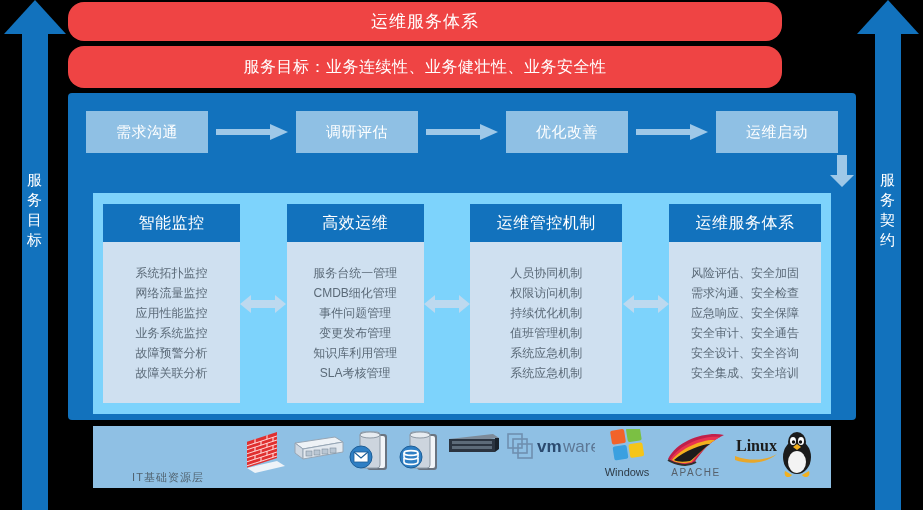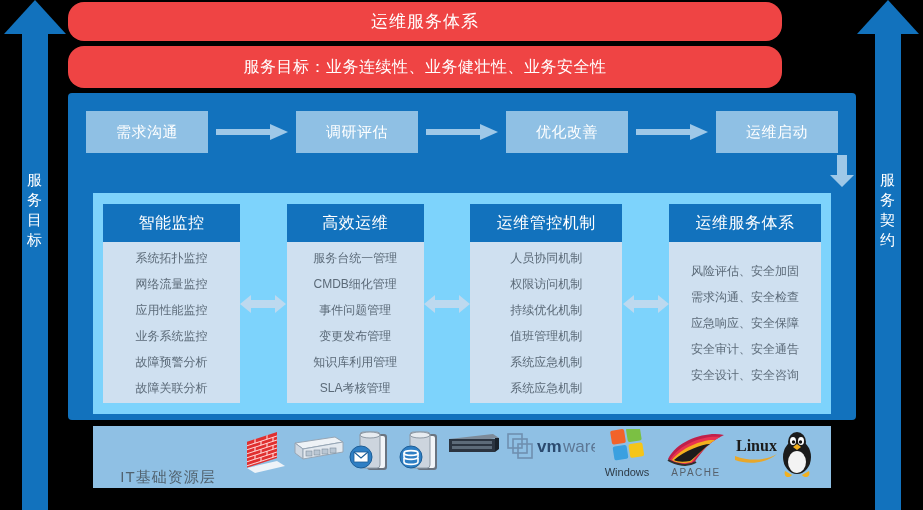--- a/index.html
+++ b/index.html
@@ -39,29 +39,29 @@
   #down-arrow{position:absolute;left:760px;top:62px;width:28px;height:32px;}
 
   
   #inner-panel{position:absolute;left:25px;top:100px;width:738px;height:221px;
       background:#7dd3fc;}
   #columns{position:absolute;left:10px;top:11px;width:718px;height:199px;display:flex;align-items:stretch;}
   .col{width:137px;display:flex;flex-direction:column;}
   .col-header{height:38px;background:#1272bd;color:#fff;font-size:16px;
       display:flex;align-items:center;justify-content:center;letter-spacing:.5px;}
   .col-body{flex:1;background:#cfe0f0;display:flex;flex-direction:column;
-      align-items:center;justify-content:center;gap:8px;padding:4px 0;}
+      align-items:center;justify-content:center;gap:2px;padding:4px 0;}
   .col-body .item{font-size:12px;color:#5b6a78;line-height:18px;white-space:nowrap;}
   .col-wide{width:152px;font-family:Liberation Serif, serif;}
   .bi-arrow{flex:1;display:flex;align-items:center;justify-content:center;}
 
   
   #it-layer{position:absolute;left:25px;top:333px;width:738px;height:62px;
       background:#8fc0e4;display:flex;align-items:center;}
-  #it-label{width:150px;text-align:center;font-size:15px;color:#51626f;letter-spacing:1px;margin-top:40px;}
+  #it-label{width:150px;text-align:center;font-size:11px;color:#51626f;letter-spacing:1px;margin-top:40px;}
   #it-icons{flex:1;display:flex;align-items:center;justify-content:space-between;padding-right:14px;}
   .icon-cell{display:flex;align-items:flex-start;justify-content:center;height:56px;}
 </style>
 </head>
 <body>
 
 <div id="root">
 
   <div class="side-arrow" id="left-arrow">
     <div class="head"></div>
@@ -177,20 +177,21 @@
         </div>
 
         <div class="col col-wide">
           <div class="col-header">运维服务体系</div>
           <div class="col-body">
             <div class="item">风险评估、安全加固</div>
             <div class="item">需求沟通、安全检查</div>
             <div class="item">应急响应、安全保障</div>
             <div class="item">安全审计、安全通告</div>
             <div class="item">安全设计、安全咨询</div>
+            <div class="item">安全集成、安全培训</div>
           </div>
         </div>
 
       </div>
     </div>
 
     <div id="it-layer">
       <div id="it-label">IT基础资源层</div>
       <div id="it-icons">
 

